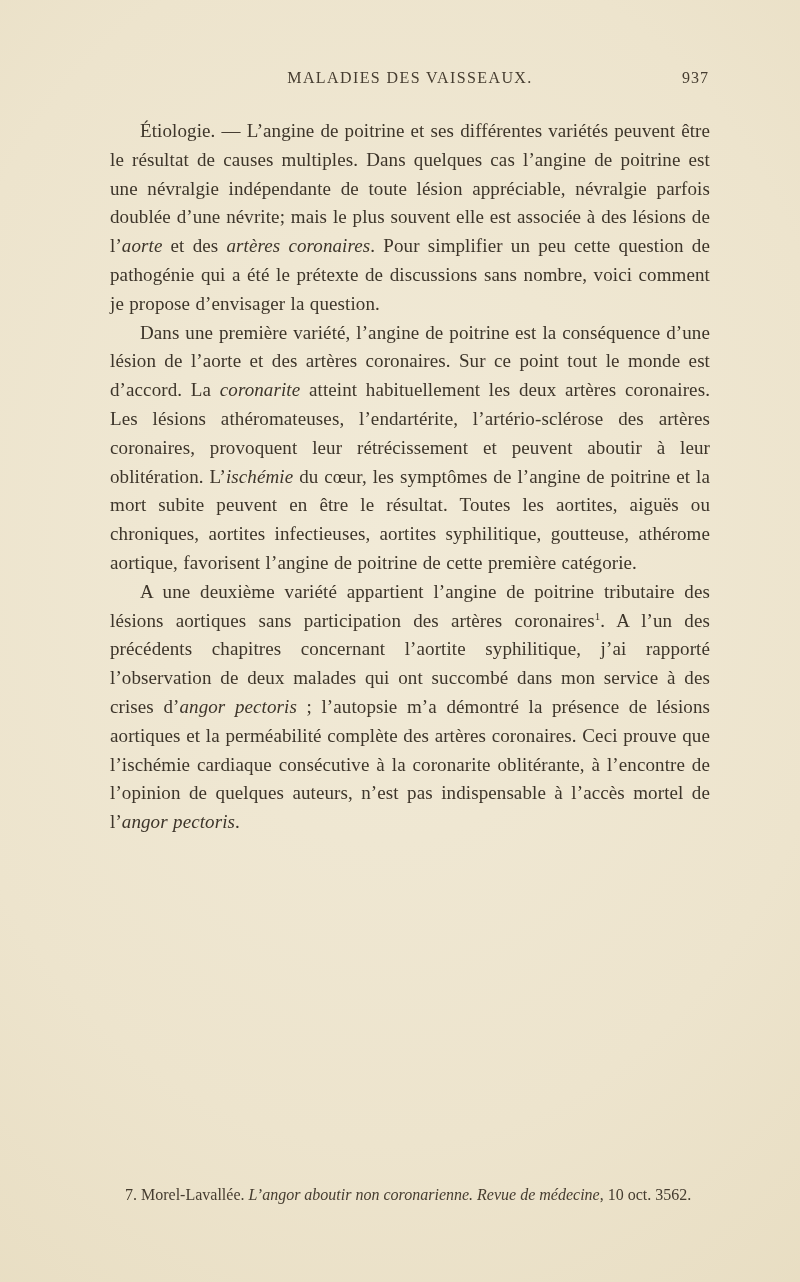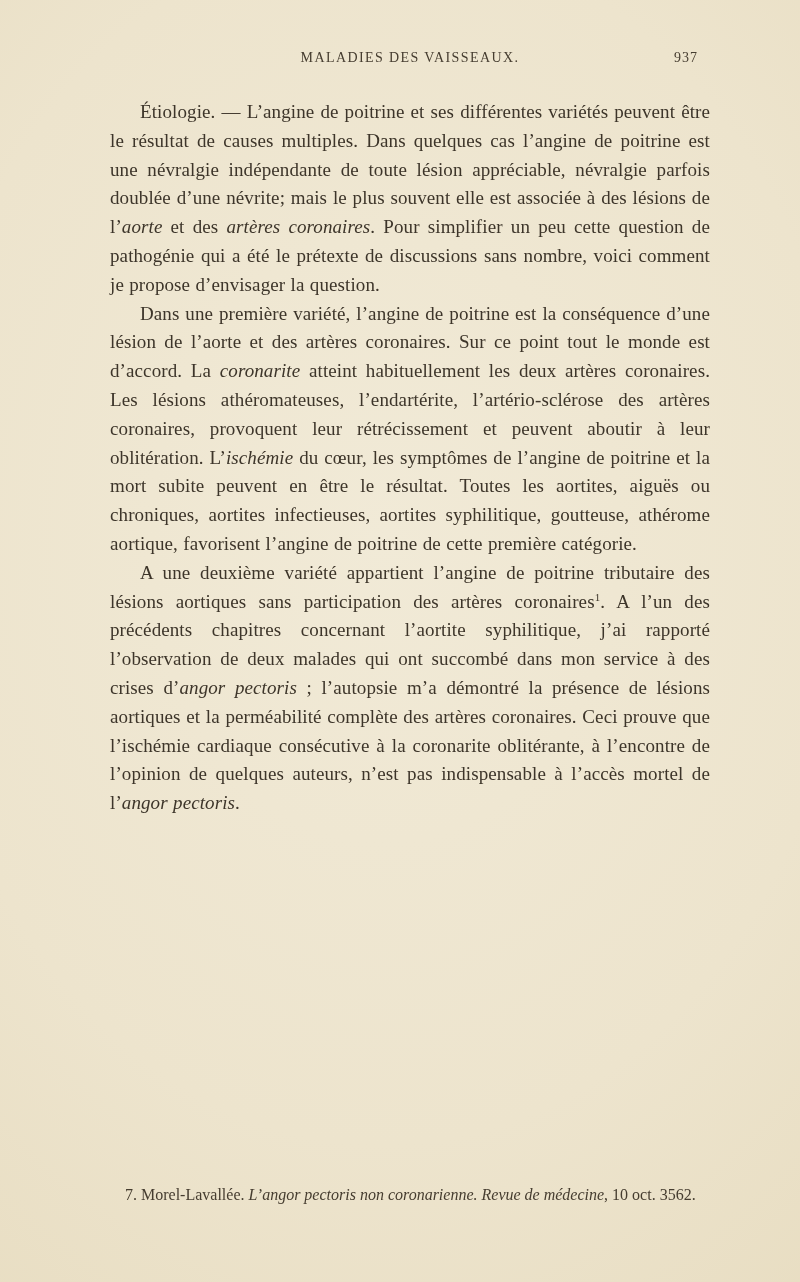--- a/index.html
+++ b/index.html
@@ -33,35 +33,36 @@
     top: 50px;
     bottom: 76px;
     display: flex;
     flex-direction: column;
   }
 
   .page-header {
     position: relative;
     height: 22px;
     margin-bottom: 26px;
-    font-size: 14px;
+    font-size: 16px;
     letter-spacing: 1.4px;
     color: #463d30;
+    margin-top: 19px;
   }
 
   .running-title {
     position: absolute;
     left: 50%;
     transform: translateX(-50%);
     white-space: nowrap;
   }
 
   .page-number {
     position: absolute;
-    right: 12px;
+    right: 1px;
     top: 0;
     letter-spacing: 1px;
   }
 
   .body-text {
     font-size: 19px;
     line-height: 28.8px;
     text-align: justify;
     word-spacing: 0.5px;
     letter-spacing: 0.1px;
@@ -105,16 +106,16 @@
     </div>
 
     <div class="body-text">
         <p class="indented"><span class="run-bold">Étiologie.</span><span> — L’angine de poitrine et ses différentes variétés peuvent être le résultat de causes multiples. Dans quelques cas l’angine de poitrine est une névralgie indépendante de toute lésion appréciable, névralgie parfois doublée d’une névrite; mais le plus souvent elle est associée à des lésions de l’</span><span class="run-italic">aorte</span><span> et des </span><span class="run-italic">artères coronaires</span><span>. Pour simplifier un peu cette question de pathogénie qui a été le prétexte de discussions sans nombre, voici comment je propose d’envisager la question.</span></p>
         <p class="indented"><span>Dans une première variété, l’angine de poitrine est la conséquence d’une lésion de l’aorte et des artères coronaires. Sur ce point tout le monde est d’accord. La </span><span class="run-italic">coronarite</span><span> atteint habituellement les deux artères coronaires. Les lésions athéromateuses, l’endartérite, l’artério-sclérose des artères coronaires, provoquent leur rétrécissement et peuvent aboutir à leur oblitération. L’</span><span class="run-italic">ischémie</span><span> du cœur, les symptômes de l’angine de poitrine et la mort subite peuvent en être le résultat. Toutes les aortites, aiguës ou chroniques, aortites infectieuses, aortites syphilitique, goutteuse, athérome aortique, favorisent l’angine de poitrine de cette première catégorie.</span></p>
         <p class="indented"><span>A une deuxième variété appartient l’angine de poitrine tributaire des lésions aortiques sans participation des artères coronaires</span><span class="run-sup">1</span><span>. A l’un des précédents chapitres concernant l’aortite syphilitique, j’ai rapporté l’observation de deux malades qui ont succombé dans mon service à des crises d’</span><span class="run-italic">angor pectoris</span><span> ; l’autopsie m’a démontré la présence de lésions aortiques et la perméabilité complète des artères coronaires. Ceci prouve que l’ischémie cardiaque consécutive à la coronarite oblitérante, à l’encontre de l’opinion de quelques auteurs, n’est pas indispensable à l’accès mortel de l’</span><span class="run-italic">angor pectoris</span><span>.</span></p>
       </div>
 
     <div class="flex-spacer"></div>
 
-    <div class="footnote"><span>7. Morel-Lavallée. </span><span class="run-italic">L’angor pectoris non coronarienne. Revue de médecine</span><span>, 10 oct. 3562.</span></div>
+    <div class="footnote"><span>7. Morel-Lavallée. </span><span class="run-italic">L’angor aboutir non coronarienne. Revue de médecine</span><span>, 10 oct. 3562.</span></div>
 
   </div>
 </div>
 
 </body></html>

